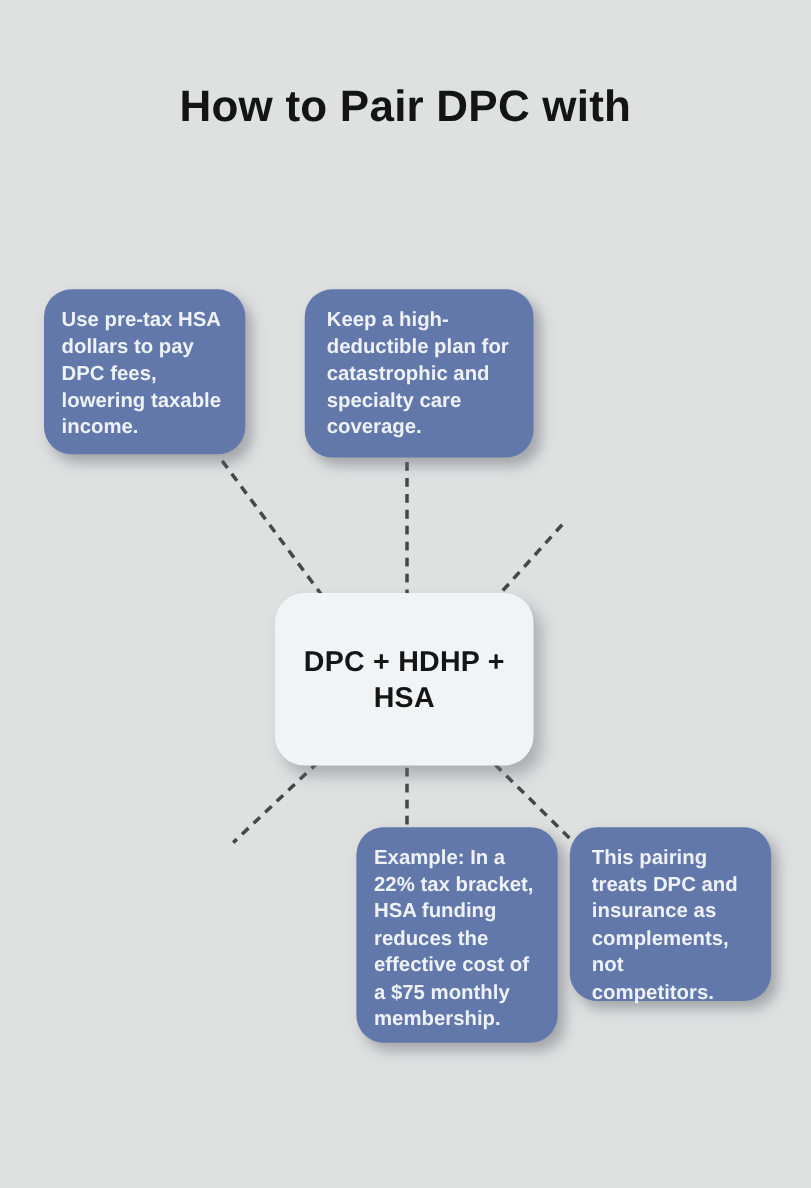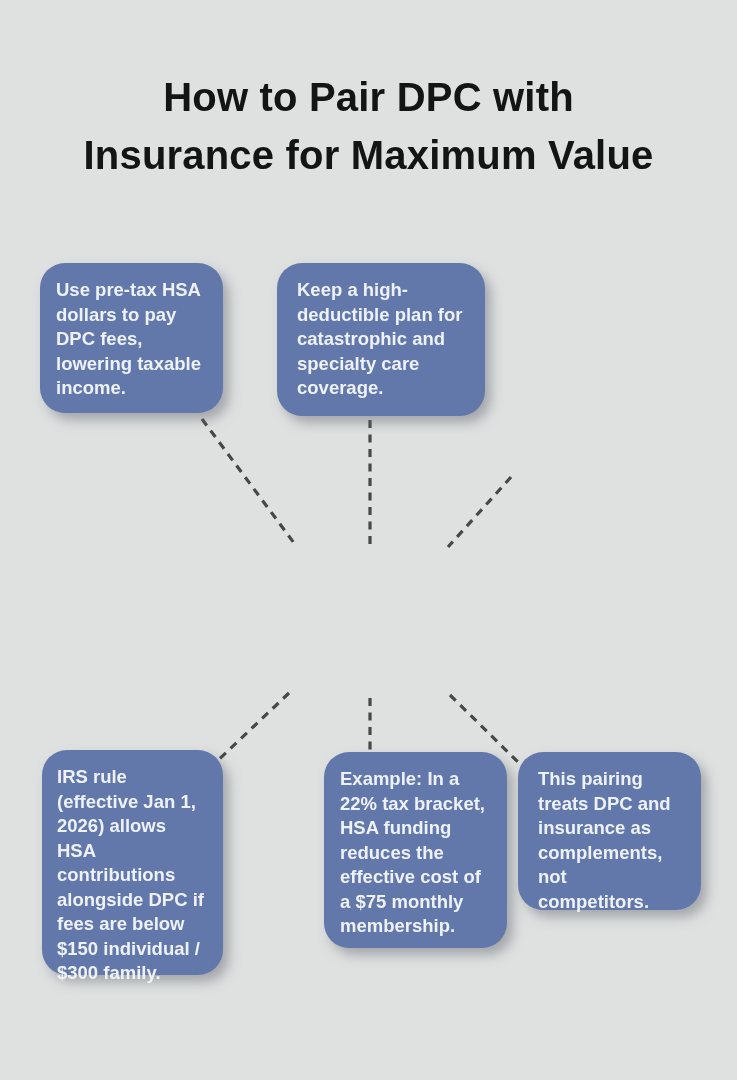--- a/index.html
+++ b/index.html
@@ -87,47 +87,47 @@
     letter-spacing: 0.2px;
   }
 </style>
 </head>
 <body>
 
 <div class="canvas">
 
   <h1 class="title">
     <span>How to Pair DPC with</span>
-    <span>Insurance for Maximum Value</span>
   </h1>
 
   <svg class="connector-layer" viewBox="0 0 737 1080" width="737" height="1080" aria-hidden="true">
     <line x1="202" y1="419" x2="297" y2="547"></line>
     <line x1="370" y1="420" x2="370" y2="547"></line>
     <line x1="511" y1="477" x2="448" y2="547"></line>
     <line x1="289" y1="693" x2="212" y2="766"></line>
     <line x1="370" y1="698" x2="370" y2="750"></line>
     <line x1="450" y1="695" x2="523" y2="767"></line>
   </svg>
 
   <div class="card card-1">
     <p>Use pre-tax HSA dollars to pay DPC fees, lowering taxable income.</p>
   </div>
 
   <div class="card card-2">
     <p>Keep a high-deductible plan for catastrophic and specialty care coverage.</p>
   </div>
 
 
-  <div class="card card-4">
-    <p>IRS rule (effective Jan 1, 2026) allows HSA contributions alongside DPC if fees are below $150 individual / $300 family.</p>
-  </div>
 
   <div class="card card-5">
     <p>Example: In a 22% tax bracket, HSA funding reduces the effective cost of a $75 monthly membership.</p>
   </div>
 
   <div class="card card-6">
     <p>This pairing treats DPC and insurance as complements, not competitors.</p>
   </div>
 
+  <div class="center-node">
+    <div class="label">DPC + HDHP +
+HSA</div>
+  </div>
 
 </div>
 
 </body></html>

